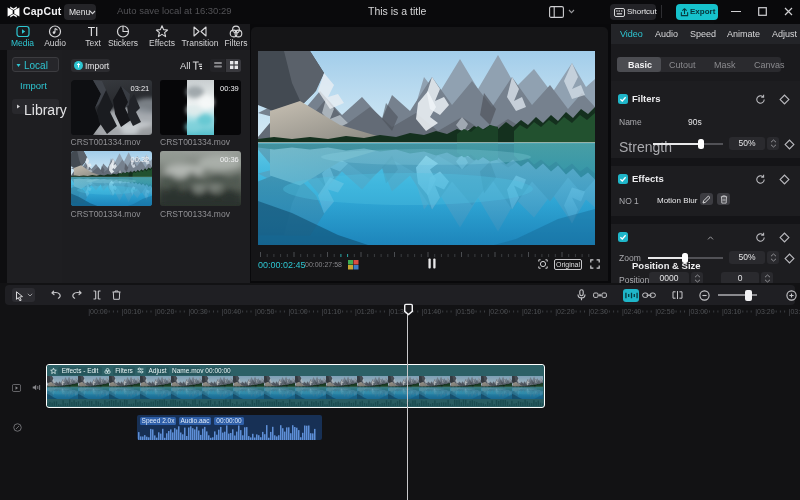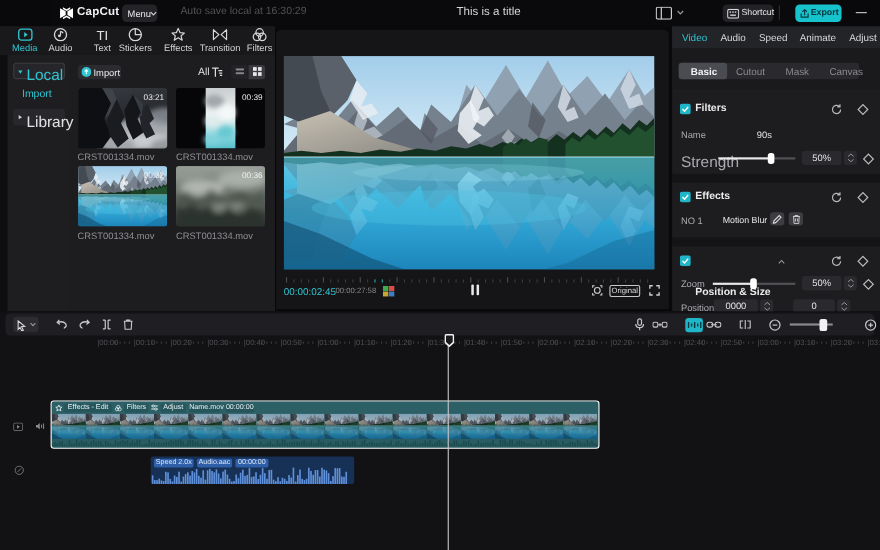--- a/index.html
+++ b/index.html
@@ -121,21 +121,21 @@
   <ellipse cx="24" cy="20" rx="20" ry="7" fill="#c2c6c2" opacity="0.8"></ellipse>
   <ellipse cx="60" cy="12" rx="22" ry="8" fill="#b5bbb5" opacity="0.75"></ellipse>
   <ellipse cx="44" cy="36" rx="18" ry="6" fill="#a8aea8" opacity="0.55"></ellipse>
   <ellipse cx="10" cy="6" rx="16" ry="7" fill="#939a93" opacity="0.7"></ellipse>
   <path fill="#2a312b" opacity="0.9" d="M0,55 L0,36 L8,40 L14,32 L22,42 L30,34 L38,44 L48,36 L58,46 L68,38 L81,44 L81,55 Z"></path>
   <path fill="#49514a" opacity="0.8" d="M0,28 L10,22 L20,30 L32,20 L44,30 L58,22 L70,28 L81,22 L81,34 L0,36 Z"></path>
  </g>
 </symbol>
     </svg>
 
-<div class="abs" style="left:0;top:0;width:714px;height:24px;background:#0a0a0c;margin-left:47px;">
+<div class="abs" style="left:0;top:0;width:714px;height:24px;background:#0a0a0c;">
  <svg class="abs" style="left:7px;top:6px" width="13" height="12" viewBox="0 0 13 12">
    <path fill="#fff" d="M0.6,1.4 L5.7,4.3 L5.7,7.7 L0.6,10.6 Z M12.4,1.4 L7.3,4.3 L7.3,7.7 L12.4,10.6 Z M3.2,0.6 L6.5,2.4 L9.8,0.6 L9.8,2.2 L6.5,4 L3.2,2.2 Z M3.2,11.4 L6.5,9.6 L9.8,11.4 L9.8,9.8 L6.5,8 L3.2,9.8 Z"></path>
  </svg>
  <span class="abs" style="left:23px;top:5px;color:#f2f2f4;font-size:10.5px;font-weight:bold;letter-spacing:0.2px">CapCut</span>
  <div class="abs" style="left:64px;top:4px;width:32px;height:15.5px;background:#242428;border-radius:4px;color:#e8e8ea;font-size:8.5px;text-align:left;padding:3px 0 0 5px;">Menu</div>
  <svg class="abs" style="left:89px;top:9.5px" width="7" height="5" viewBox="0 0 7 5">
         <path d="M1,1 L3.5,3.6 L6,1" stroke="#cfcfd2" stroke-width="1.1" fill="none"></path>
       </svg>
  <span class="abs" style="left:117px;top:5px;color:#525256;font-size:9.5px;">Auto save local at 16:30:29</span>
  <span class="abs" style="left:368px;top:5px;color:#d6d6d8;font-size:10.5px;">This is a title</span>
@@ -206,21 +206,21 @@
           <circle cx="9.4" cy="8.5" r="3.4" fill="none" stroke="#d8d8da" stroke-width="1.1"></circle>
         </svg>
         <span class="abs" style="left:236px;top:13.5px;transform:translateX(-50%);color:#d4d4d6;font-size:8.5px;">Filters</span>
       </div>
  <div class="abs" style="left:0;top:26px;width:7px;height:233px;background:#0e0e10;"></div>
  <div class="abs" style="left:7px;top:26px;width:55px;height:233px;background:#1e1e21;"></div>
  <div class="abs" style="left:12px;top:33px;width:47px;height:15px;background:#26262a;border:1px solid #3c3c40;border-radius:3px;"></div>
  <svg class="abs" style="left:16px;top:39px" width="5" height="5" viewBox="0 0 5 5">
         <path d="M0.5,1 L4.5,1 L2.5,4 Z" fill="#2ec6d2"></path>
       </svg>
- <span class="abs" style="left:24px;top:36px;color:#2ec6d2;font-size:14px;">Local</span>
+ <span class="abs" style="left:24px;top:36px;color:#2ec6d2;font-size:10px;">Local</span>
  <span class="abs" style="left:20px;top:56px;color:#2ec6d2;font-size:9.5px;">Import</span>
  <div class="abs" style="left:12px;top:75px;width:47px;height:15px;background:#28282c;border-radius:3px;"></div>
  <svg class="abs" style="left:16px;top:80px" width="5" height="5" viewBox="0 0 5 5">
         <path d="M1,0.5 L4,2.5 L1,4.5 Z" fill="#d0d0d2"></path>
       </svg>
  <span class="abs" style="left:24px;top:78px;color:#e2e2e4;font-size:14px;">Library</span>
  <div class="abs" style="left:71px;top:34.5px;width:39px;height:13px;background:#2c2c30;border-radius:3px;"></div>
  <svg class="abs" style="left:74px;top:36.5px" width="9" height="9" viewBox="0 0 9 9">
         <circle cx="4.5" cy="4.5" r="4.5" fill="#2ec6d2"></circle>
         <path d="M4.5,6.5 L4.5,2.6 M3,4 L4.5,2.4 L6,4" stroke="#fff" stroke-width="1" fill="none"></path>

